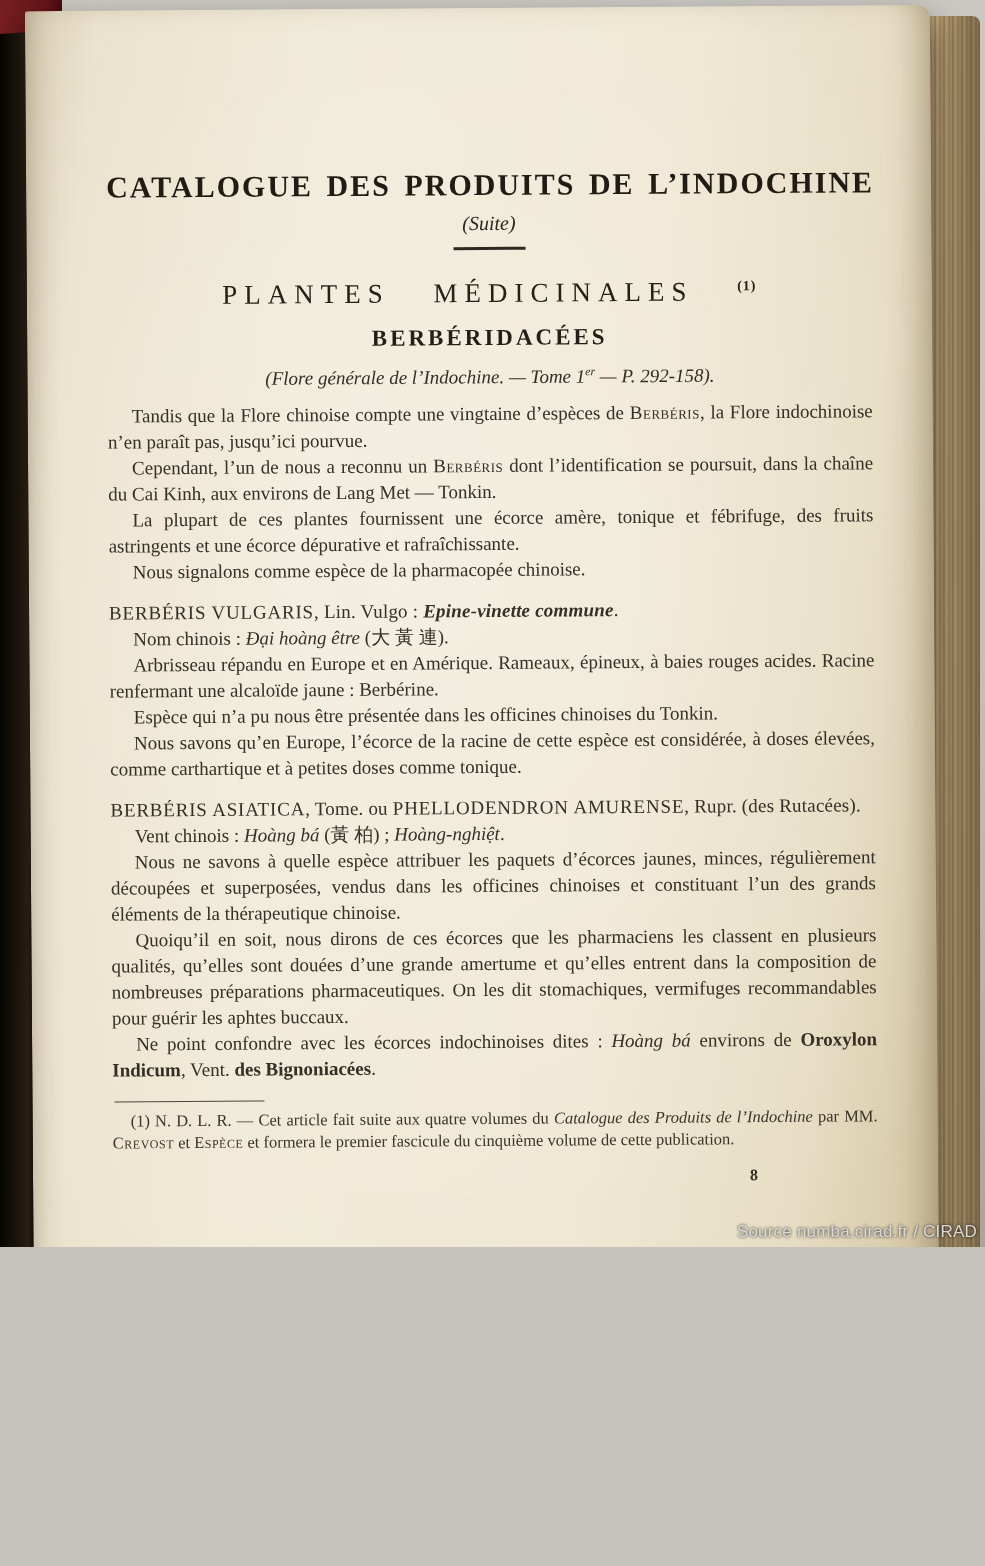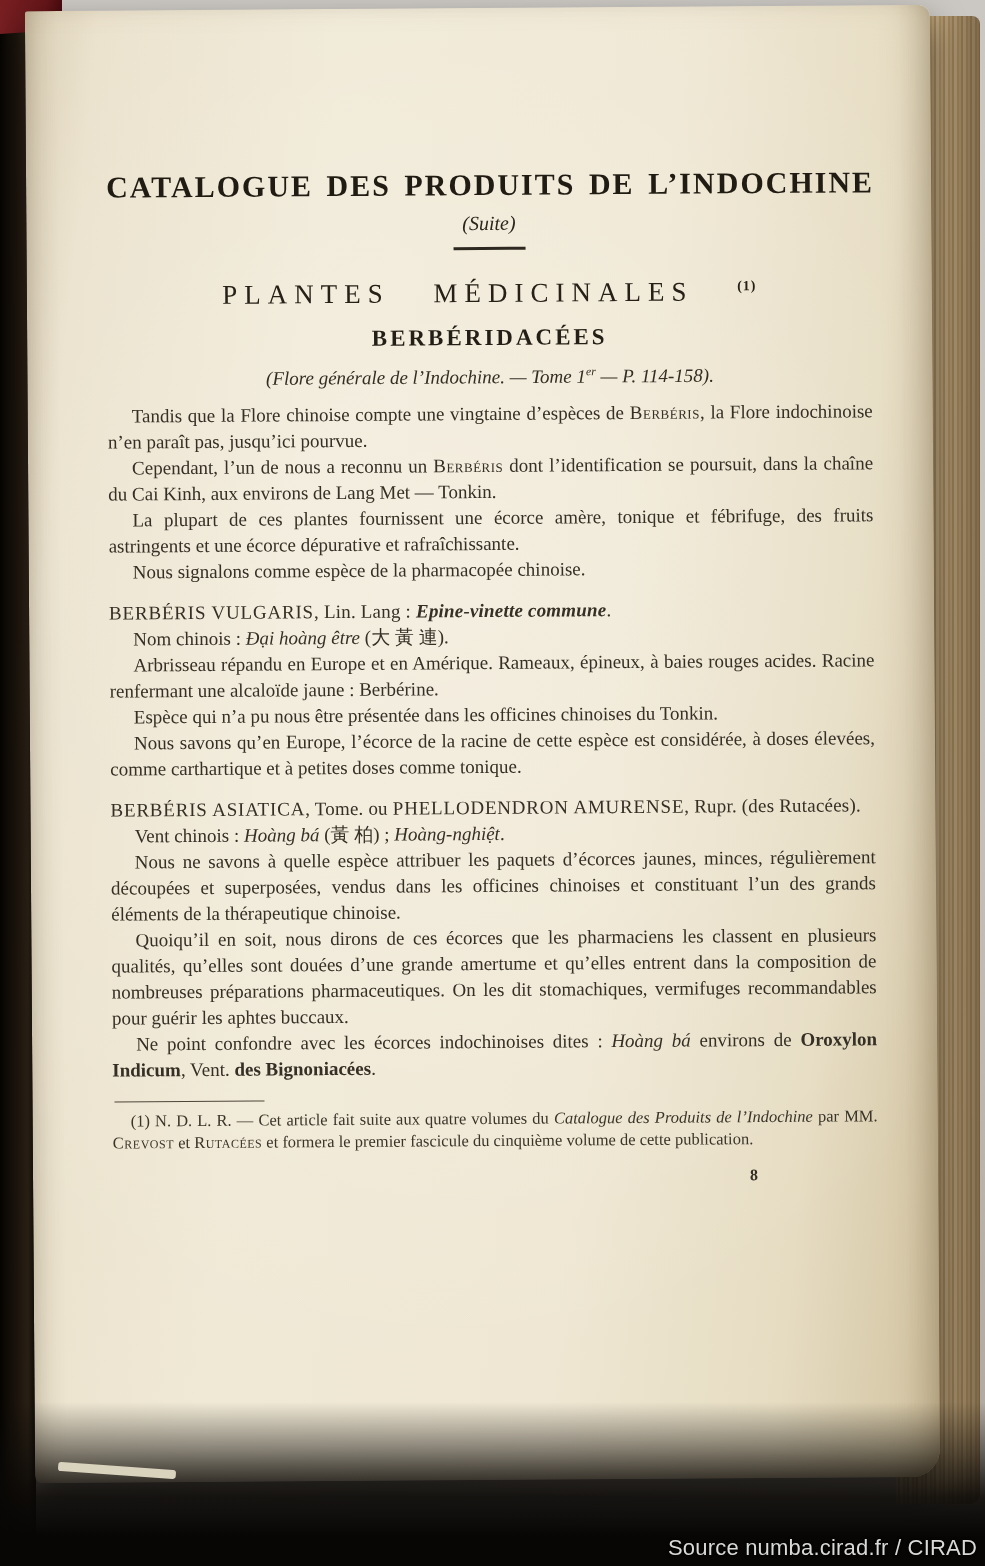--- a/index.html
+++ b/index.html
@@ -3,21 +3,21 @@
 <meta charset="utf-8">
 <style>
   html, body {
     margin: 0; padding: 0;
     width: 985px; height: 1566px;
     overflow: hidden;
     background: #c6c3bd;
   }
   .scene {
     position: relative;
-    width: 985px; height: 1566px;
+    width: 985px; height: 1247px;
     background: linear-gradient(180deg, #cbc8c3 0%, #c3bfb8 55%, #aba49b 100%);
     overflow: hidden;
     font-family: "Liberation Serif", "DejaVu Serif", serif;
   }
   
   .spine {
     position: absolute; left: 0; top: 0; width: 36px; height: 100%;
     background: linear-gradient(90deg, #060503 0%, #1d150d 45%, #33271a 78%, #120d07 100%);
     z-index: 1;
   }
@@ -69,21 +69,21 @@
   
   .bottom-shadow {
     position: absolute; left: 0; top: 1402px; width: 100%; height: 164px;
     background: linear-gradient(180deg, rgba(12,10,8,0) 0%, rgba(12,10,8,.45) 30%, rgba(10,8,6,.9) 58%, #070605 82%, #070605 100%);
     pointer-events: none;
     z-index: 5;
   }
   .watermark {
     position: absolute; right: 8px; bottom: 5px;
     font-family: "Liberation Sans", sans-serif;
-    font-size: 22px; color: #d9d9d7;
+    font-size: 17px; color: #d9d9d7;
     letter-spacing: .2px;
     text-shadow: 0 0 3px rgba(0,0,0,.9);
     z-index: 10;
   }
 
   
   .doc-title {
     margin: 0;
     font-size: 30px; font-weight: 700;
     letter-spacing: 2px; word-spacing: 4px;
@@ -169,42 +169,42 @@
     <div class="page-inner">
 
       <h1 class="doc-title">CATALOGUE DES PRODUITS DE L’INDOCHINE</h1>
       <p class="doc-subtitle">(Suite)</p>
       <div class="title-rule"></div>
 
       <h2 class="section-title"><span>PLANTES MÉDICINALES</span> <sup>(1)</sup></h2>
 
       <h3 class="family-title">BERBÉRIDACÉES</h3>
 
-      <p class="reference"><span>(Flore générale de l’Indochine. — Tome 1</span><span class="s-isup">er</span><span> — P. 114-158).</span></p>
+      <p class="reference"><span>(Flore générale de l’Indochine. — Tome 1</span><span class="s-isup">er</span><span> — P. 292-158).</span></p>
 
       <div class="body-text">
         <p class="para indent"><span>Tandis que la Flore chinoise compte une vingtaine d’espèces de </span><span class="s-sc">Berbéris</span><span>, la Flore indochinoise n’en paraît pas, jusqu’ici pourvue.</span></p>
         <p class="para indent"><span>Cependant, l’un de nous a reconnu un </span><span class="s-sc">Berbéris</span><span> dont l’identification se poursuit, dans la chaîne du Cai Kinh, aux environs de Lang Met — Tonkin.</span></p>
         <p class="para indent"><span>La plupart de ces plantes fournissent une écorce amère, tonique et fébrifuge, des fruits astringents et une écorce dépurative et rafraîchissante.</span></p>
         <p class="para indent"><span>Nous signalons comme espèce de la pharmacopée chinoise.</span></p>
-        <p class="para species"><span class="s-caps">BERBÉRIS VULGARIS</span><span>, Lin. Lang : </span><span class="s-bi">Epine-vinette commune</span><span>.</span></p>
+        <p class="para species"><span class="s-caps">BERBÉRIS VULGARIS</span><span>, Lin. Vulgo : </span><span class="s-bi">Epine-vinette commune</span><span>.</span></p>
         <p class="para indent"><span>Nom chinois : </span><span class="s-i">Đại hoàng être</span><span> (大 黃 連).</span></p>
         <p class="para indent"><span>Arbrisseau répandu en Europe et en Amérique. Rameaux, épineux, à baies rouges acides. Racine renfermant une alcaloïde jaune : Berbérine.</span></p>
         <p class="para indent"><span>Espèce qui n’a pu nous être présentée dans les officines chinoises du Tonkin.</span></p>
         <p class="para indent"><span>Nous savons qu’en Europe, l’écorce de la racine de cette espèce est considérée, à doses élevées, comme carthartique et à petites doses comme tonique.</span></p>
         <p class="para species"><span class="s-caps">BERBÉRIS ASIATICA</span><span>, Tome. ou </span><span class="s-caps">PHELLODENDRON AMURENSE</span><span>, Rupr. (des Rutacées).</span></p>
         <p class="para indent"><span>Vent chinois : </span><span class="s-i">Hoàng bá</span><span> (黃 柏) ; </span><span class="s-i">Hoàng-nghiệt</span><span>.</span></p>
         <p class="para indent"><span>Nous ne savons à quelle espèce attribuer les paquets d’écorces jaunes, minces, régulièrement découpées et superposées, vendus dans les officines chinoises et constituant l’un des grands éléments de la thérapeutique chinoise.</span></p>
         <p class="para indent"><span>Quoiqu’il en soit, nous dirons de ces écorces que les pharmaciens les classent en plusieurs qualités, qu’elles sont douées d’une grande amertume et qu’elles entrent dans la composition de nombreuses préparations pharmaceutiques. On les dit stomachiques, vermifuges recommandables pour guérir les aphtes buccaux.</span></p>
         <p class="para indent"><span>Ne point confondre avec les écorces indochinoises dites : </span><span class="s-i">Hoàng bá</span><span> environs de </span><span class="s-b">Oroxylon Indicum</span><span>, Vent. </span><span class="s-b">des Bignoniacées</span><span>.</span></p>
       </div>
 
       <div class="footnote">
         <div class="footnote-rule"></div>
-        <p class="footnote-text"><span>(1) N. D. L. R. — Cet article fait suite aux quatre volumes du </span><span class="s-i">Catalogue des Produits de l’Indochine</span><span> par MM. </span><span class="s-sc">Crevost</span><span> et </span><span class="s-sc">Rutacées</span><span> et formera le premier fascicule du cinquième volume de cette publication.</span></p>
+        <p class="footnote-text"><span>(1) N. D. L. R. — Cet article fait suite aux quatre volumes du </span><span class="s-i">Catalogue des Produits de l’Indochine</span><span> par MM. </span><span class="s-sc">Crevost</span><span> et </span><span class="s-sc">Espèce</span><span> et formera le premier fascicule du cinquième volume de cette publication.</span></p>
       </div>
 
       <div class="page-number">8</div>
 
     </div>
   </div>
 
   <div class="page-sliver"></div>
   <div class="bottom-shadow"></div>
   <div class="watermark">Source numba.cirad.fr / CIRAD</div>

